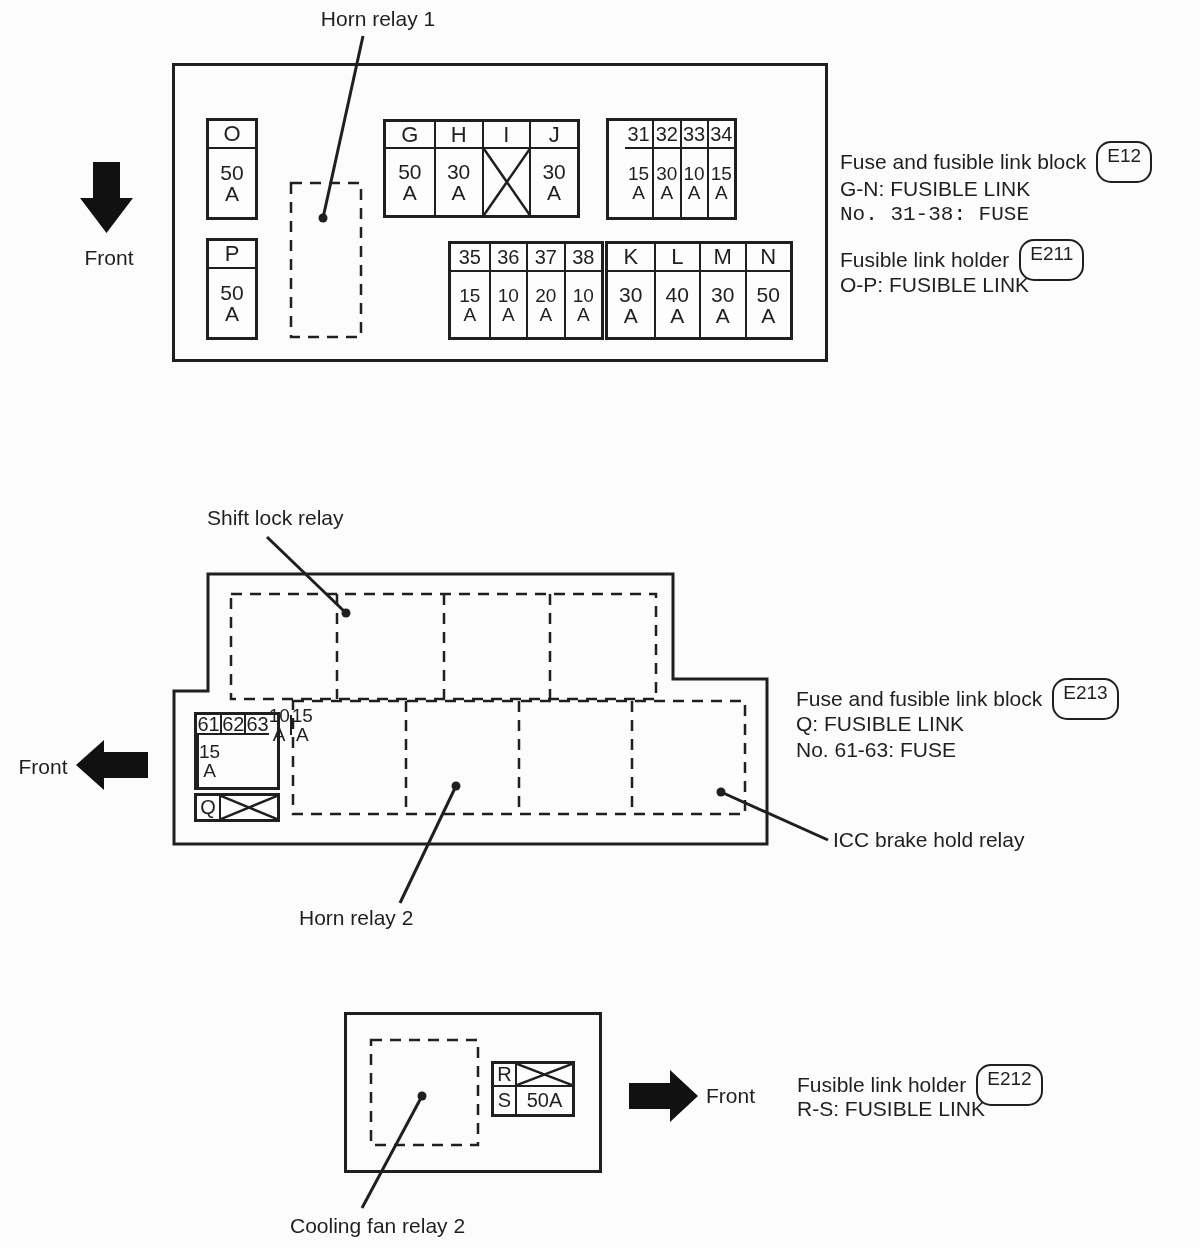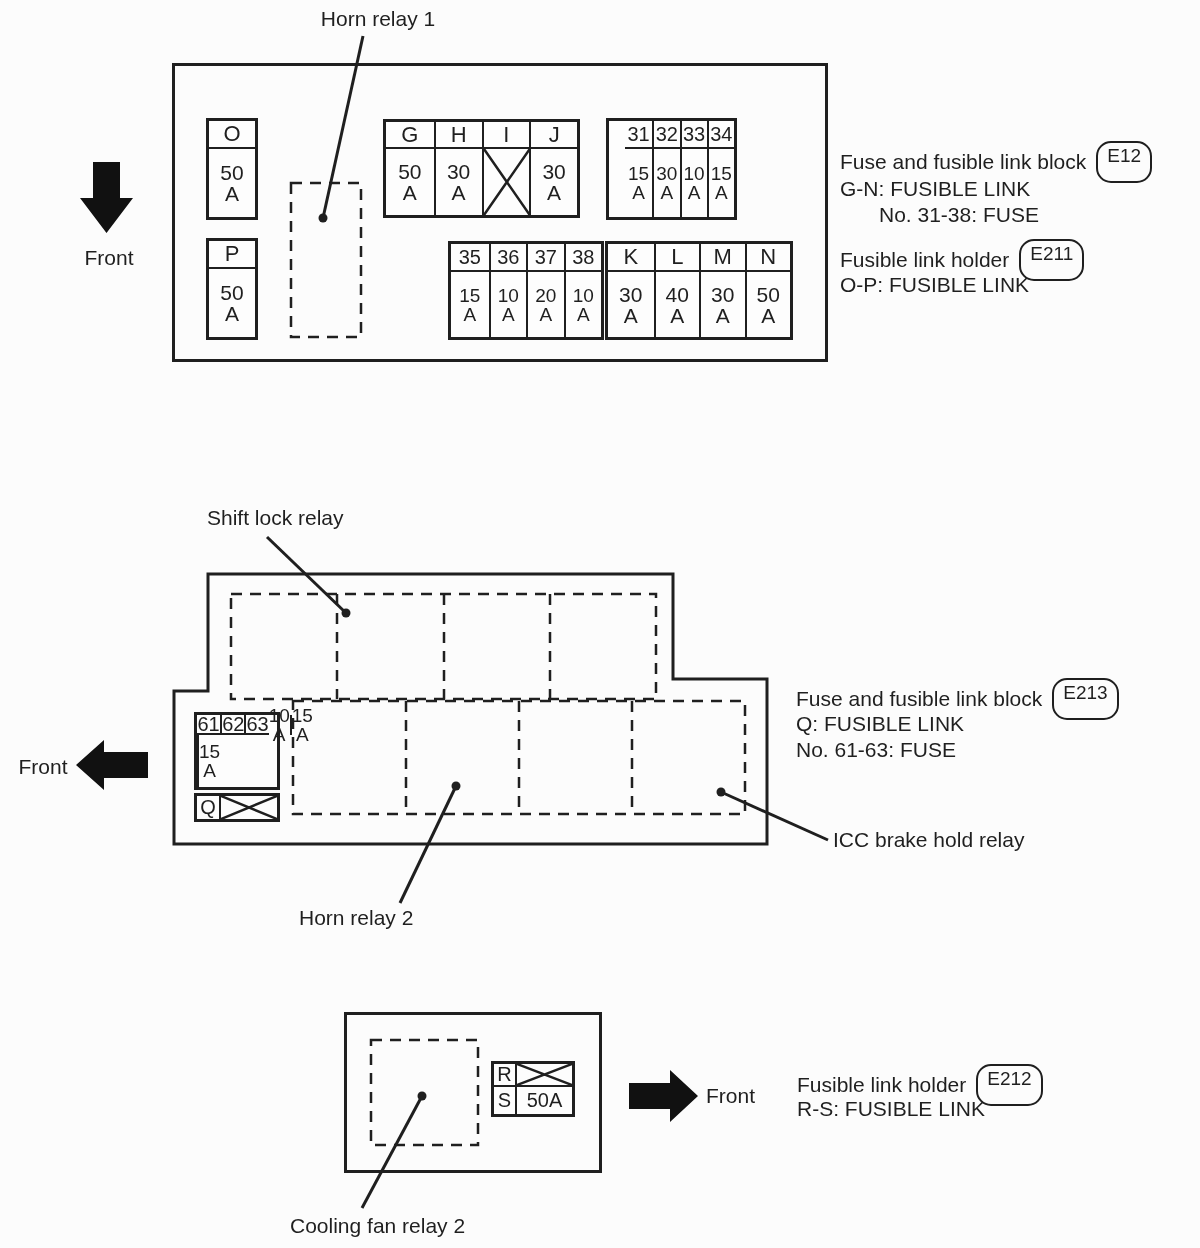--- a/index.html
+++ b/index.html
@@ -130,21 +130,21 @@
 
   <div class="lbl lbl-c" style="left:79px;top:246px;width:60px;">Front</div>
 
   <div class="ann" style="left:840px;top:141px;">
     <span>Fuse and fusible link block</span>
     <span class="badge">E12</span>
   </div>
   <div class="ann" style="left:840px;top:177px;">
     <span>G-N: FUSIBLE LINK</span>
   </div>
-  <div class="ann" style="left:879px;top:203px;">
+  <div class="ann" style="left:840px;top:203px;font-family:Liberation Mono, monospace;">
     <span>No. 31-38: FUSE</span>
   </div>
   <div class="ann" style="left:840px;top:239px;">
     <span>Fusible link holder</span>
     <span class="badge">E211</span>
   </div>
   <div class="ann" style="left:840px;top:273px;">
     <span>O-P: FUSIBLE LINK</span>
   </div>
 

